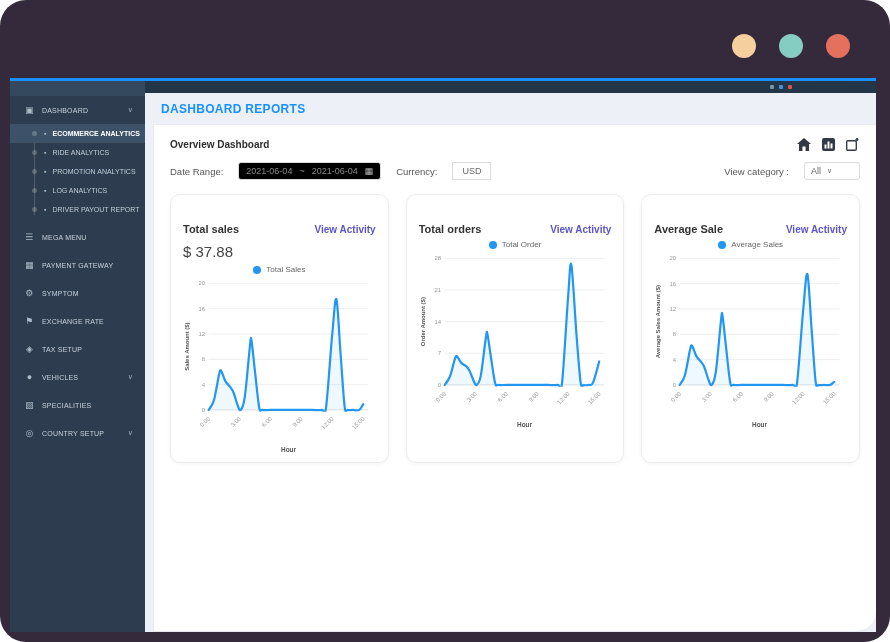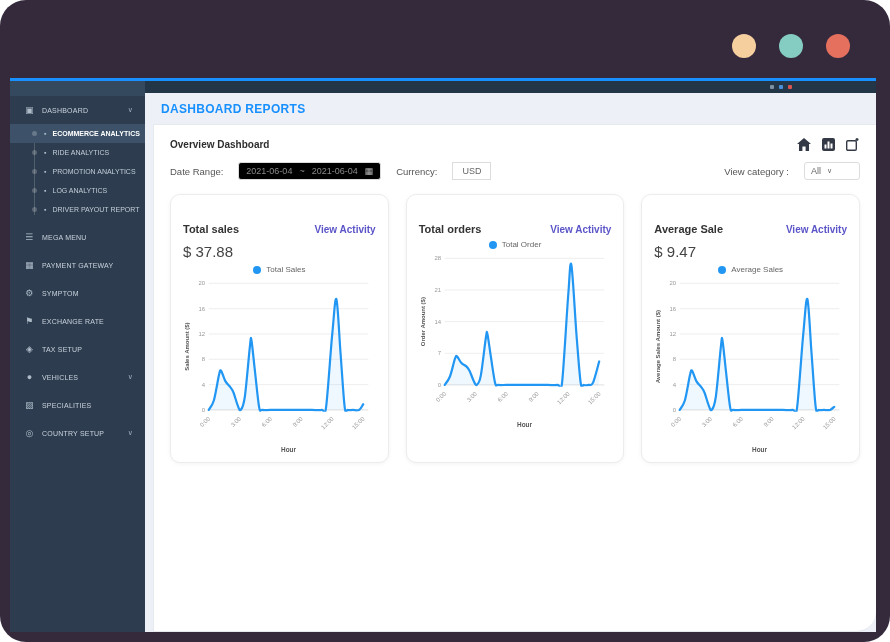--- a/index.html
+++ b/index.html
@@ -277,21 +277,20 @@
                   </clipPath>
                   <path d="M 28.0 146.0 C 28.9 144.5 31.7 141.9 33.6 137.1 C 35.5 132.4 37.9 121.1 39.2 117.4 C 40.5 113.7 40.3 114.2 41.5 115.0 C 42.6 115.7 44.3 120.0 46.0 121.8 C 47.6 123.7 50.1 124.4 51.6 125.8 C 53.1 127.2 53.6 127.7 54.9 130.2 C 56.3 132.8 58.1 138.4 59.4 141.1 C 60.7 143.7 61.5 146.8 62.8 146.0 C 64.1 145.2 65.6 144.8 67.3 136.1 C 69.0 127.5 71.7 101.8 72.9 94.3 C 74.1 86.7 73.7 87.1 74.6 90.8 C 75.5 94.5 77.1 107.6 78.5 116.4 C 79.9 125.3 81.7 139.1 83.0 144.0 C 84.3 149.0 84.3 145.7 86.4 146.0 C 88.4 146.3 92.0 146.0 95.4 146.0 C 98.7 146.0 102.8 146.0 106.6 146.0 C 110.3 146.0 114.1 146.0 117.8 146.0 C 121.5 146.0 125.3 146.0 129.0 146.0 C 132.8 146.0 136.5 146.0 140.3 146.0 C 144.0 146.0 148.9 146.5 151.5 146.0 C 154.1 145.5 154.1 159.5 156.0 143.0 C 157.8 126.6 161.0 68.7 162.7 47.4 C 164.4 26.2 164.6 8.0 166.1 15.4 C 167.6 22.8 170.0 70.4 171.7 91.8 C 173.4 113.1 174.9 134.5 176.2 143.5 C 177.5 152.6 178.1 145.6 179.5 146.0 C 181.0 146.4 183.5 146.4 185.2 146.0 C 186.8 145.6 187.8 147.8 189.7 143.5 C 191.5 139.3 195.3 124.2 196.4 120.4 L 196.4 146 L 28.0 146 Z" fill="rgba(33,150,243,0.07)" clip-path="url(#clip1)"></path>
                   <path d="M 28.0 146.0 C 28.9 144.5 31.7 141.9 33.6 137.1 C 35.5 132.4 37.9 121.1 39.2 117.4 C 40.5 113.7 40.3 114.2 41.5 115.0 C 42.6 115.7 44.3 120.0 46.0 121.8 C 47.6 123.7 50.1 124.4 51.6 125.8 C 53.1 127.2 53.6 127.7 54.9 130.2 C 56.3 132.8 58.1 138.4 59.4 141.1 C 60.7 143.7 61.5 146.8 62.8 146.0 C 64.1 145.2 65.6 144.8 67.3 136.1 C 69.0 127.5 71.7 101.8 72.9 94.3 C 74.1 86.7 73.7 87.1 74.6 90.8 C 75.5 94.5 77.1 107.6 78.5 116.4 C 79.9 125.3 81.7 139.1 83.0 144.0 C 84.3 149.0 84.3 145.7 86.4 146.0 C 88.4 146.3 92.0 146.0 95.4 146.0 C 98.7 146.0 102.8 146.0 106.6 146.0 C 110.3 146.0 114.1 146.0 117.8 146.0 C 121.5 146.0 125.3 146.0 129.0 146.0 C 132.8 146.0 136.5 146.0 140.3 146.0 C 144.0 146.0 148.9 146.5 151.5 146.0 C 154.1 145.5 154.1 159.5 156.0 143.0 C 157.8 126.6 161.0 68.7 162.7 47.4 C 164.4 26.2 164.6 8.0 166.1 15.4 C 167.6 22.8 170.0 70.4 171.7 91.8 C 173.4 113.1 174.9 134.5 176.2 143.5 C 177.5 152.6 178.1 145.6 179.5 146.0 C 181.0 146.4 183.5 146.4 185.2 146.0 C 186.8 145.6 187.8 147.8 189.7 143.5 C 191.5 139.3 195.3 124.2 196.4 120.4" fill="none" stroke="#2196f3" stroke-width="2.4" stroke-linejoin="round" stroke-linecap="round" clip-path="url(#clip1)"></path>
                 </svg>
               </div>
               <div class="stat-card">
                 <div class="card-head">
                   <div class="card-title">Average Sale</div>
                   <a class="card-link">View Activity</a>
                 </div>
-                <div class="card-amount">$ 9.47</div>
                 <div class="card-legend">
                   <span class="legend-dot" style="background: rgb(33, 150, 243);"></span>
                   <span>Average Sales</span>
                 </div>
                 <svg viewBox="0 0 210 196" class="chart">
                   <line x1="28" x2="202" y1="146" y2="146" stroke="#dddddd"></line>
                   <text x="24" y="148.2" font-size="6.5" fill="#999" font-family="Liberation Sans, sans-serif" text-anchor="end">0</text>
                   <line x1="28" x2="202" y1="118.4" y2="118.4" stroke="#ececec"></line>
                   <text x="24" y="120.60000000000001" font-size="6.5" fill="#999" font-family="Liberation Sans, sans-serif" text-anchor="end">4</text>
                   <line x1="28" x2="202" y1="90.8" y2="90.8" stroke="#ececec"></line>

